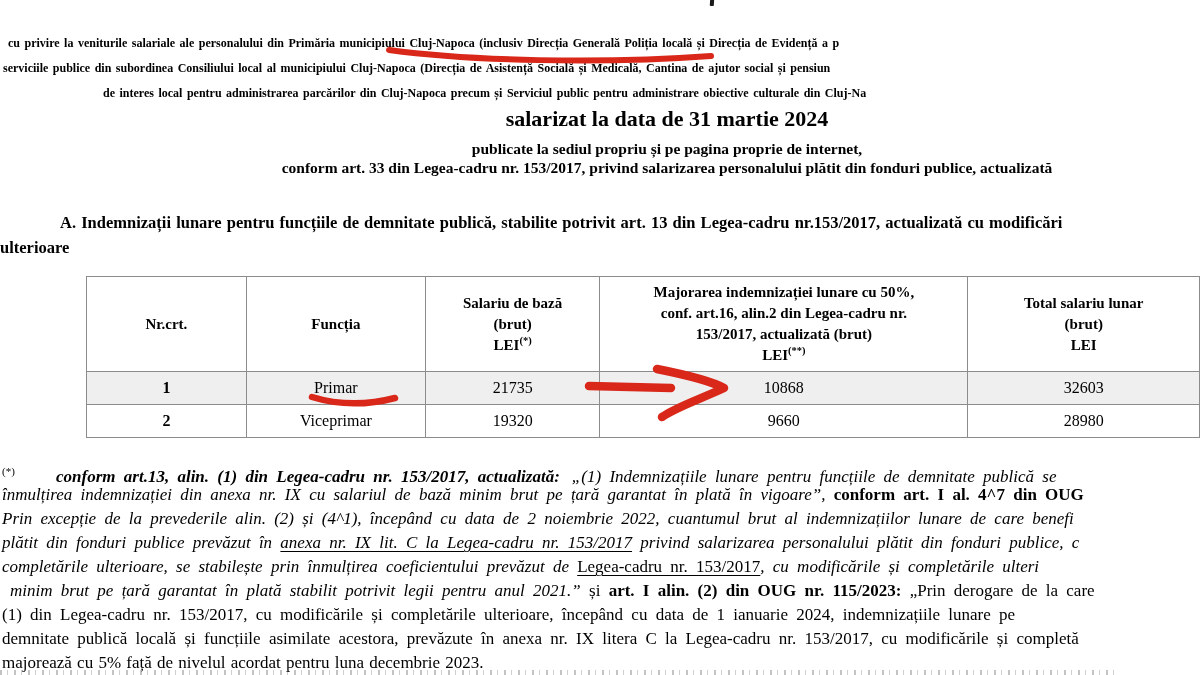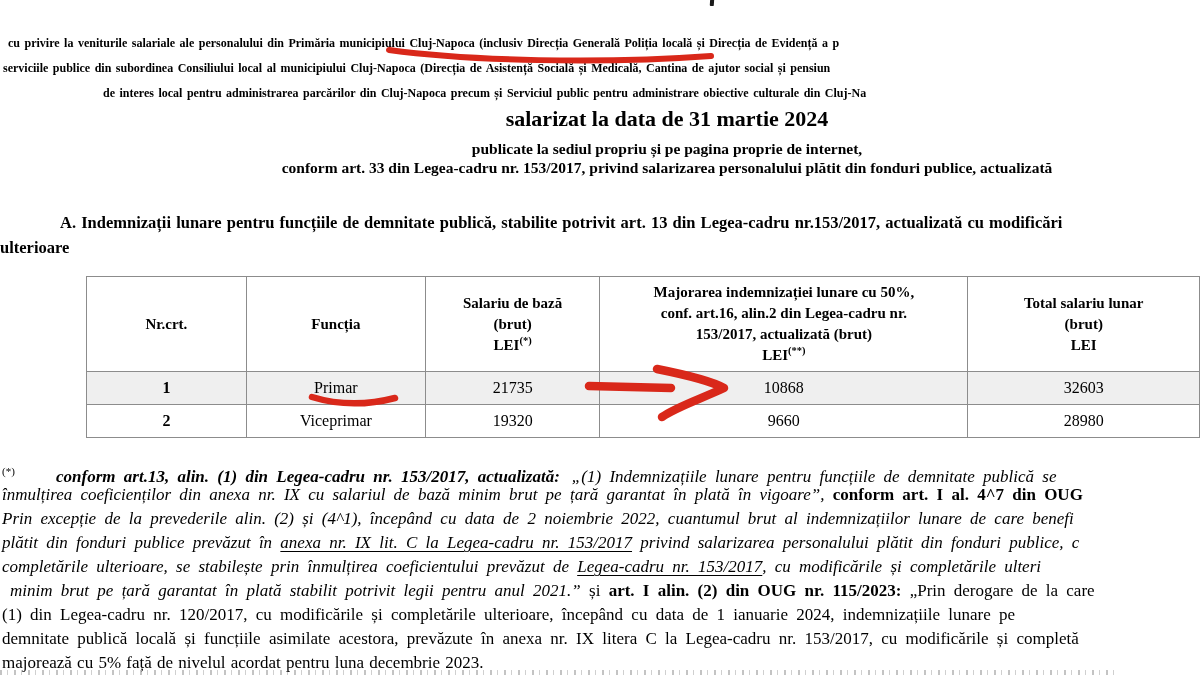--- a/index.html
+++ b/index.html
@@ -107,26 +107,26 @@
       <td>Viceprimar</td>
       <td>19320</td>
       <td>9660</td>
       <td>28980</td>
     </tr>
   </tbody>
 </table>
 
 <div>
   <div class="fn-line" style="top:459px"><span class="sup">(*)</span><span>&nbsp;&nbsp;&nbsp;&nbsp;&nbsp;</span><span style="font-weight: 700; font-style: italic;">conform art.13, alin. (1) din Legea-cadru nr. 153/2017, actualizată:</span><span style="font-style: italic; margin-left: 12px;">„(1) Indemnizațiile lunare pentru funcțiile de demnitate publică se</span></div>
-  <div class="fn-line" style="top:483px"><span style="font-style: italic;">înmulțirea coeficienților din anexa nr. IX cu salariul de bază minim brut pe țară garantat în plată în vigoare”, </span><span style="font-weight: 700;">conform art. I al. 4^7 din OUG</span></div>
+  <div class="fn-line" style="top:483px"><span style="font-style: italic;">înmulțirea indemnizației din anexa nr. IX cu salariul de bază minim brut pe țară garantat în plată în vigoare”, </span><span style="font-weight: 700;">conform art. I al. 4^7 din OUG</span></div>
   <div class="fn-line" style="top:507px"><span style="font-style: italic;">Prin excepție de la prevederile alin. (2) și (4^1), începând cu data de 2 noiembrie 2022, cuantumul brut al indemnizațiilor lunare de care benefi</span></div>
   <div class="fn-line" style="top:531px"><span style="font-style: italic;">plătit din fonduri publice prevăzut în </span><span class="u" style="font-style: italic;">anexa nr. IX lit. C la Legea-cadru nr. 153/2017</span><span style="font-style: italic;"> privind salarizarea personalului plătit din fonduri publice, c</span></div>
-  <div class="fn-line" style="top:555px"><span style="font-style: italic;">completările ulterioare, se stabilește prin înmulțirea coeficientului prevăzut de </span><span class="u" style="font-style: italic;">Legea-cadru nr. 153/2017</span><span style="font-style: italic;">, cu modificările și completările ulteri</span></div>
+  <div class="fn-line" style="top:555px"><span style="font-style: italic;">completările ulterioare, se stabilește prin înmulțirea coeficientului prevăzut de </span><span class="u" style="">Legea-cadru nr. 153/2017</span><span style="font-style: italic;">, cu modificările și completările ulteri</span></div>
   <div class="fn-line" style="top:579px"><span style="font-style: italic; margin-left: 8px;">minim brut pe țară garantat în plată stabilit potrivit legii pentru anul 2021.” </span><span>și </span><span style="font-weight: 700;">art. I alin. (2) din OUG nr. 115/2023: </span><span>„Prin derogare de la care</span></div>
-  <div class="fn-line" style="top:603px"><span>(1) din Legea-cadru nr. 120/2017, cu modificările și completările ulterioare, începând cu data de 1 ianuarie 2024, indemnizațiile lunare pe</span></div>
+  <div class="fn-line" style="top:603px"><span>(1) din Legea-cadru nr. 153/2017, cu modificările și completările ulterioare, începând cu data de 1 ianuarie 2024, indemnizațiile lunare pe</span></div>
   <div class="fn-line" style="top:627px"><span>demnitate publică locală și funcțiile asimilate acestora, prevăzute în anexa nr. IX litera C la Legea-cadru nr. 153/2017, cu modificările și completă</span></div>
   <div class="fn-line fn-last" style="top:651px"><span>majorează cu 5% față de nivelul acordat pentru luna decembrie 2023.</span></div>
 </div>
 
 <div class="abs" id="bottom-partial-line"></div>
 
 <svg id="annot-svg" width="1200" height="675" viewBox="0 0 1200 675">
   <g fill="none" stroke-linecap="round" stroke-linejoin="round" class="marker-stroke">
     <path id="mk-underline-header" d="M389,50 C470,61 600,64 711,56" stroke-width="6" stroke="#d9281a"></path>
     <path id="mk-underline-primar" d="M312,397 C338,405 368,405 395,398" stroke-width="6.5" stroke="#d9281a"></path>

